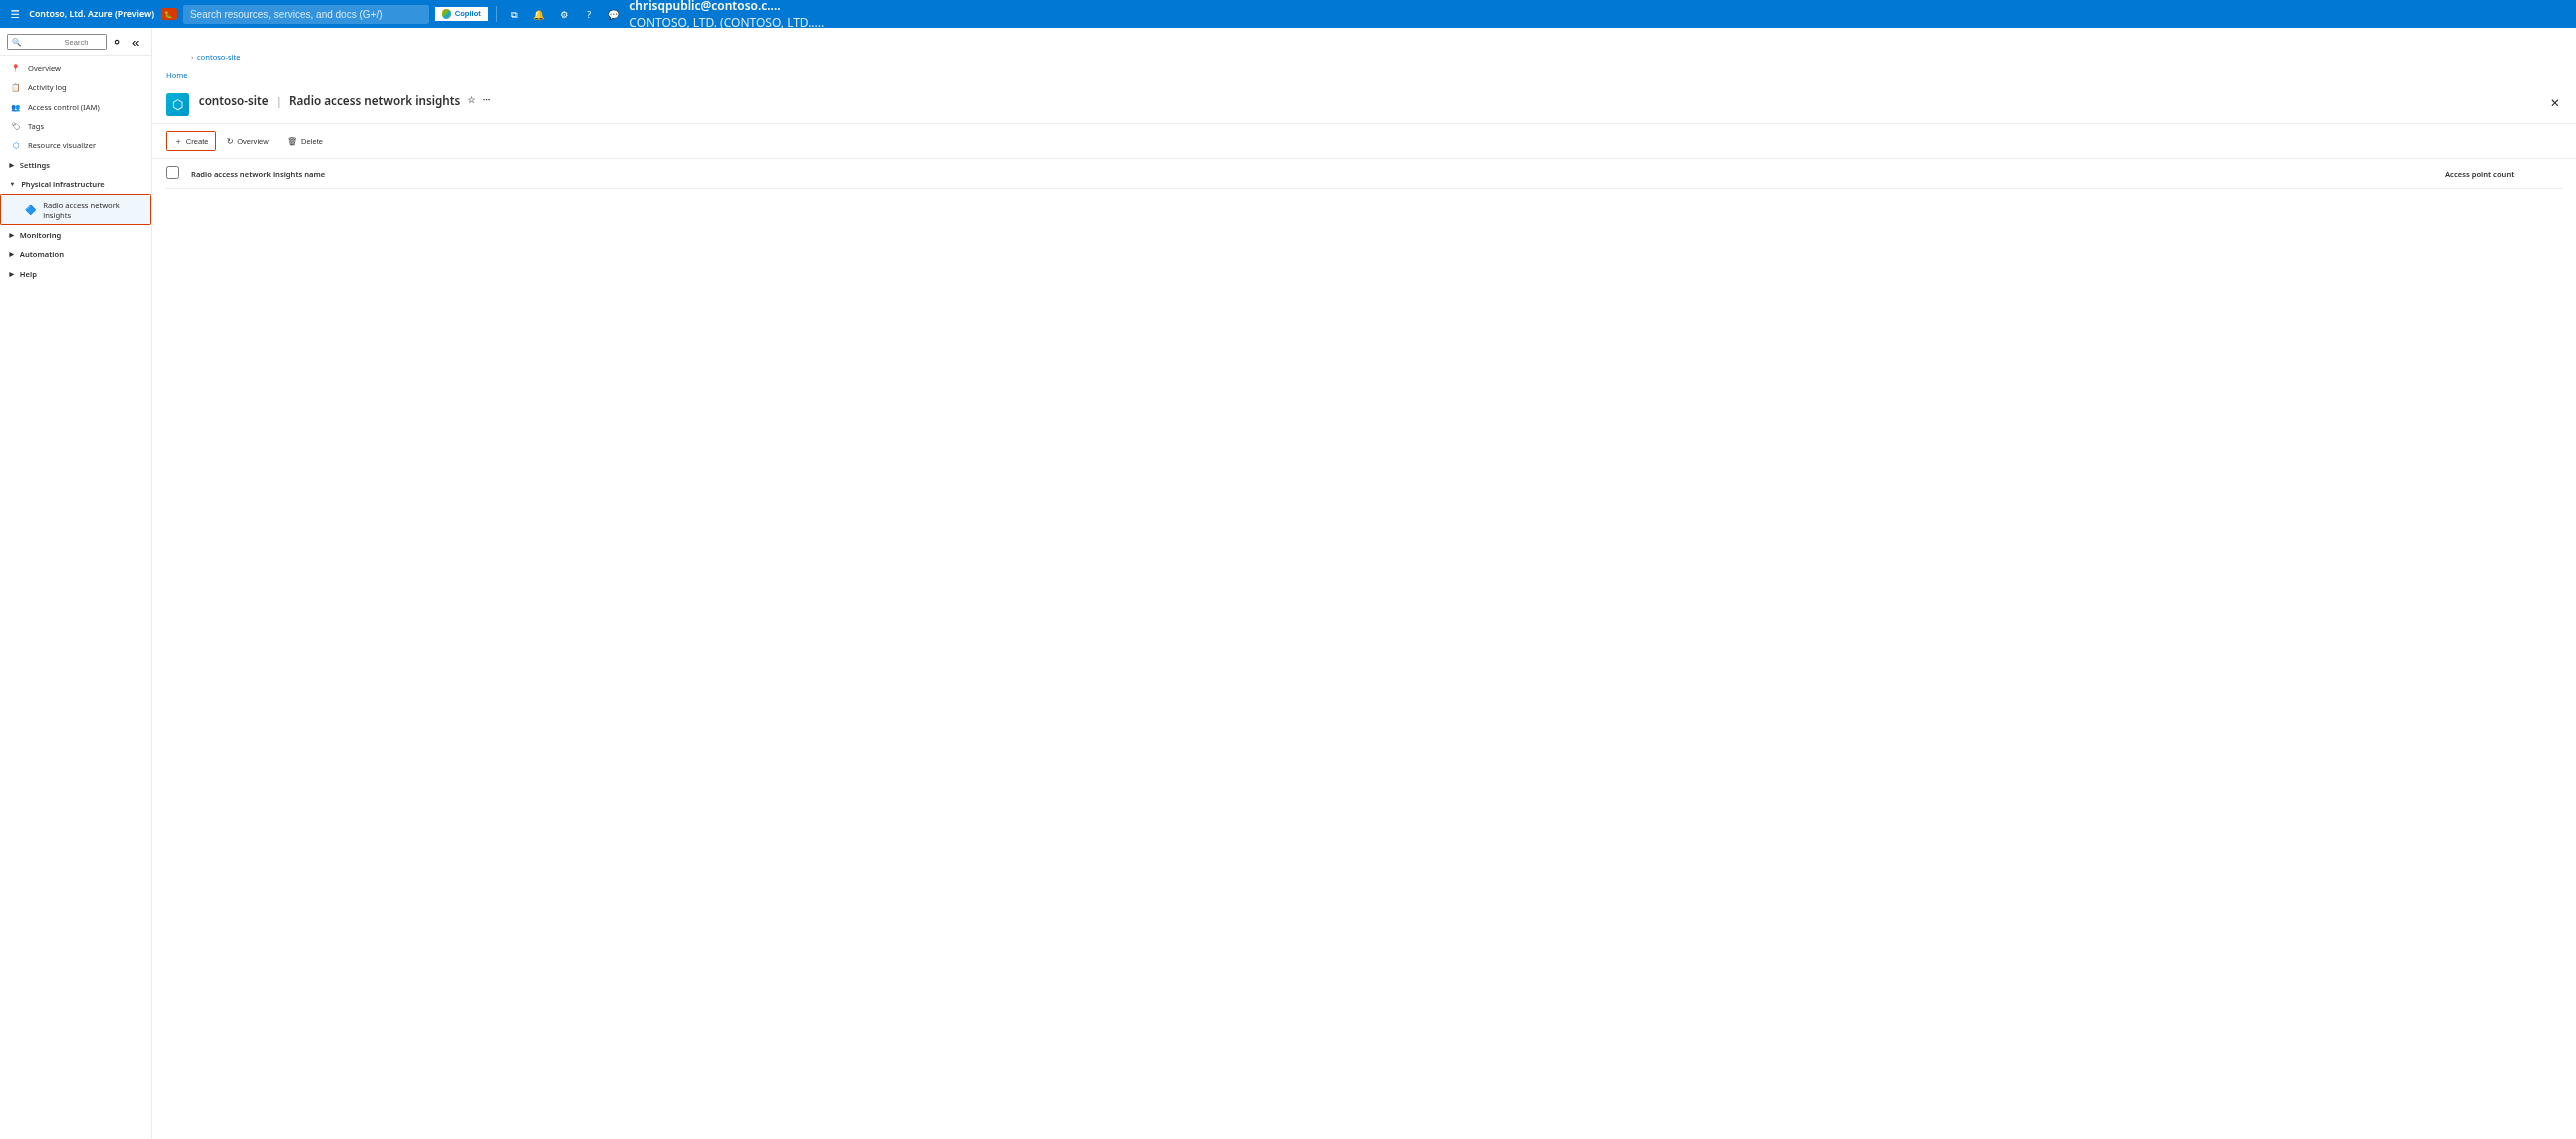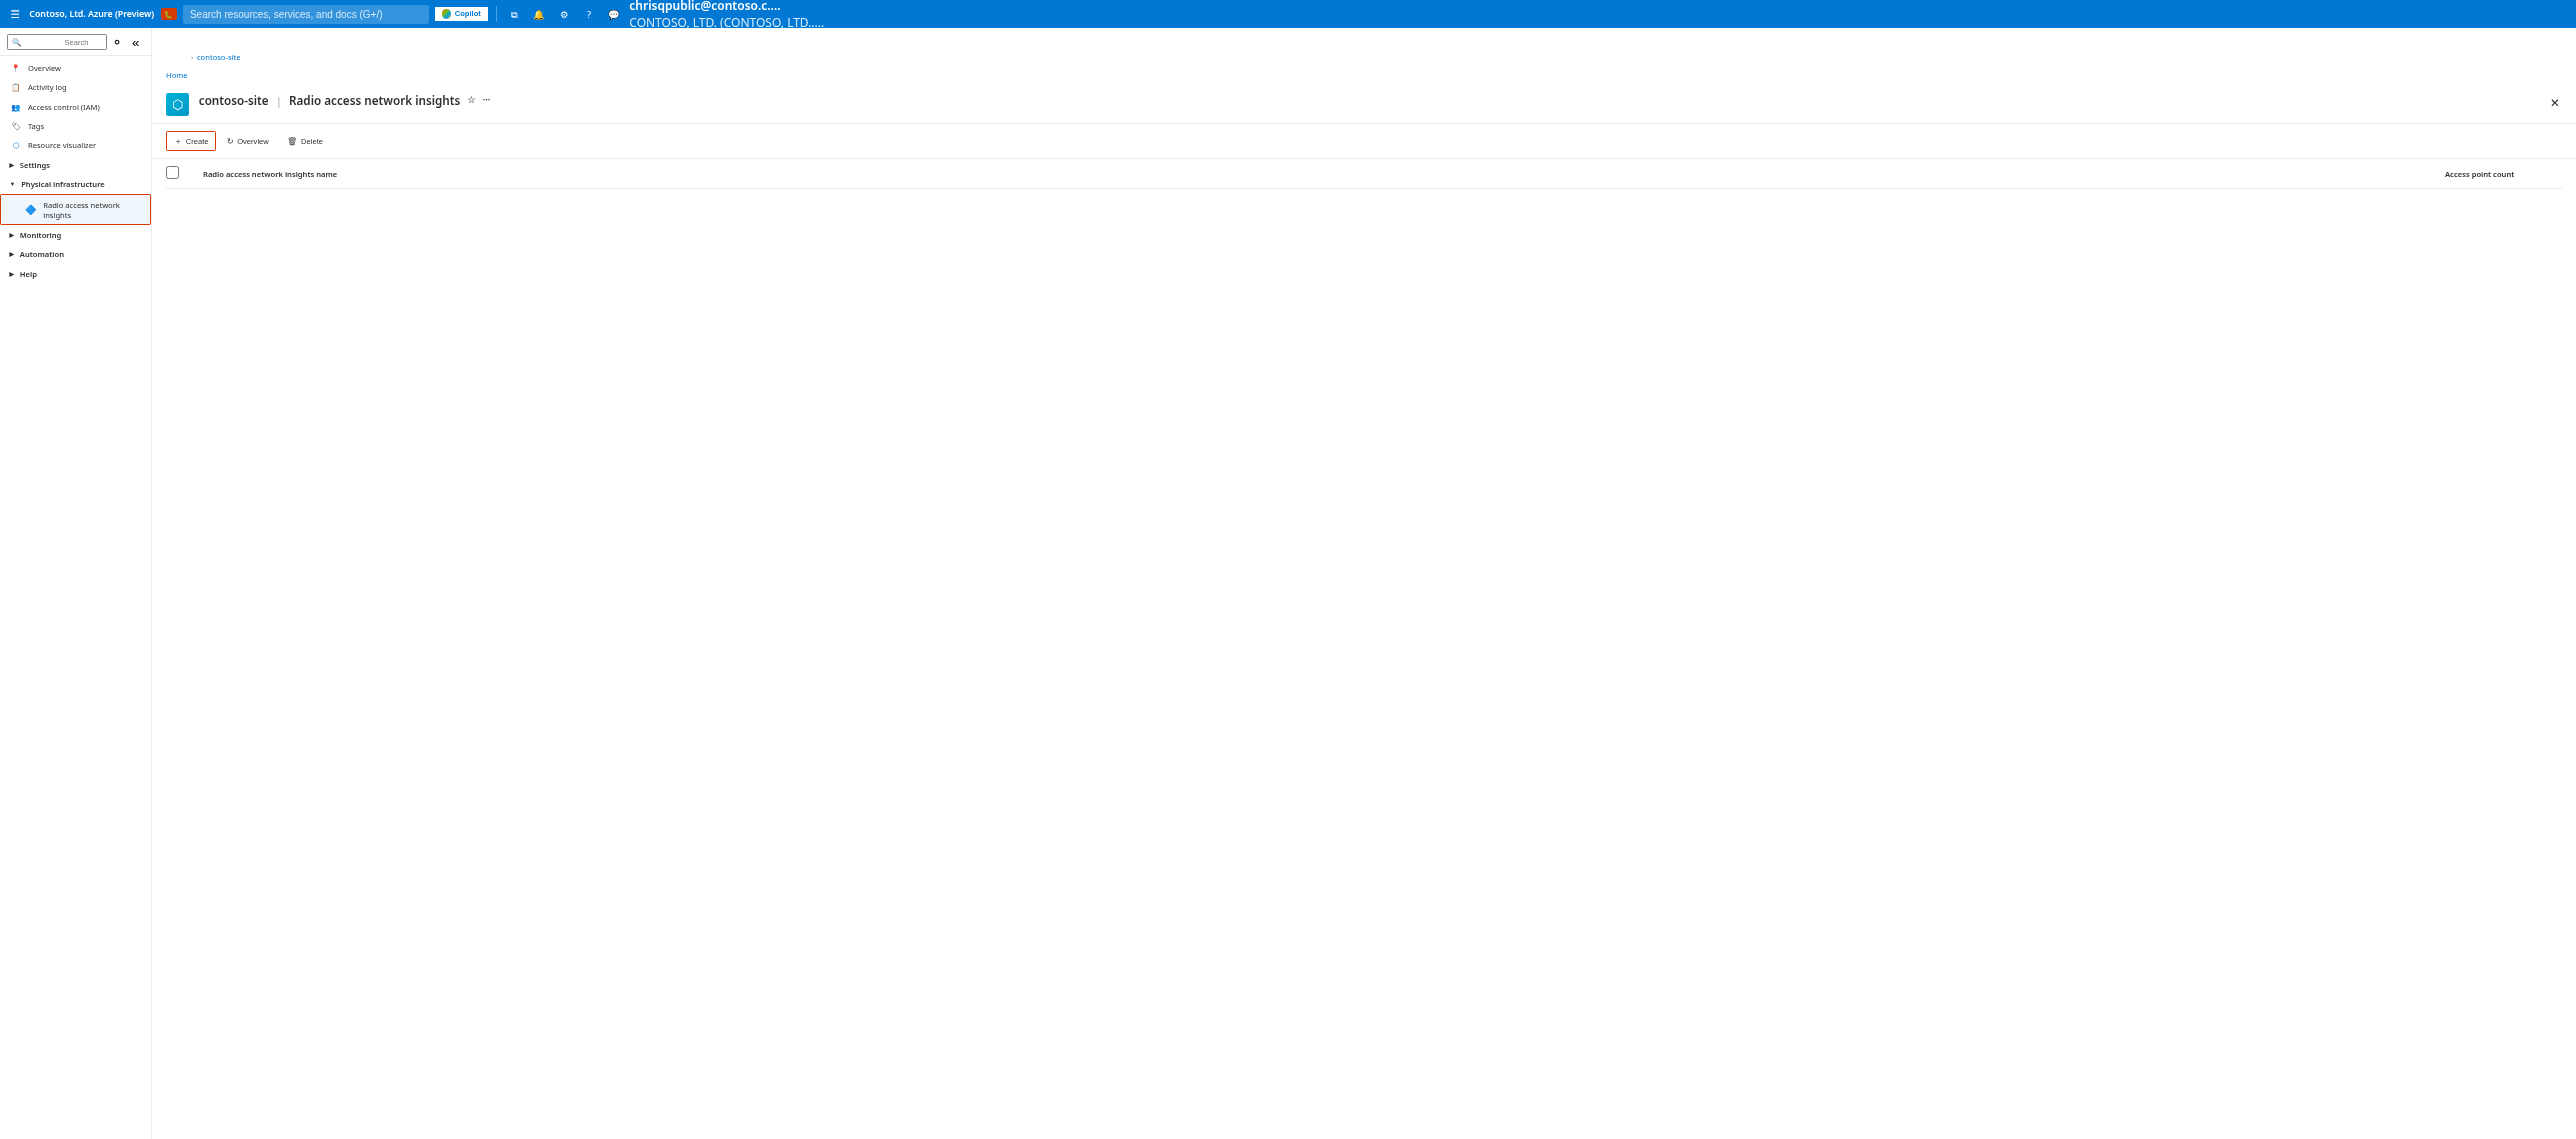--- a/index.html
+++ b/index.html
@@ -116,21 +116,21 @@
       font-size: 7.6px; background: transparent; color: #323130;
     }
     .toolbar-btn.primary {
       border: 1.2px solid #d83b01; color: #323130;
     }
     .toolbar-btn-icon { font-size: 8.2px; }
 
     
     .table-container { padding: 0 14px; flex: 1; }
     .table-header {
-      display: flex; align-items: center; gap: 16px; padding: 7px 0;
+      display: flex; align-items: center; gap: 4px; padding: 7px 0;
       border-bottom: 1.2px solid #edebe9; font-weight: 600; font-size: 7.6px;
     }
     .table-checkbox { width: 21px; flex-shrink: 0; }
     .col-name { flex: 1; color: #323130; }
     .col-count { width: 117px; color: #323130; }
 
     .table-empty { padding: 23.4px 0; color: #605e5c; font-size: 7.6px; }
   </style>
 </head>
 <body>

